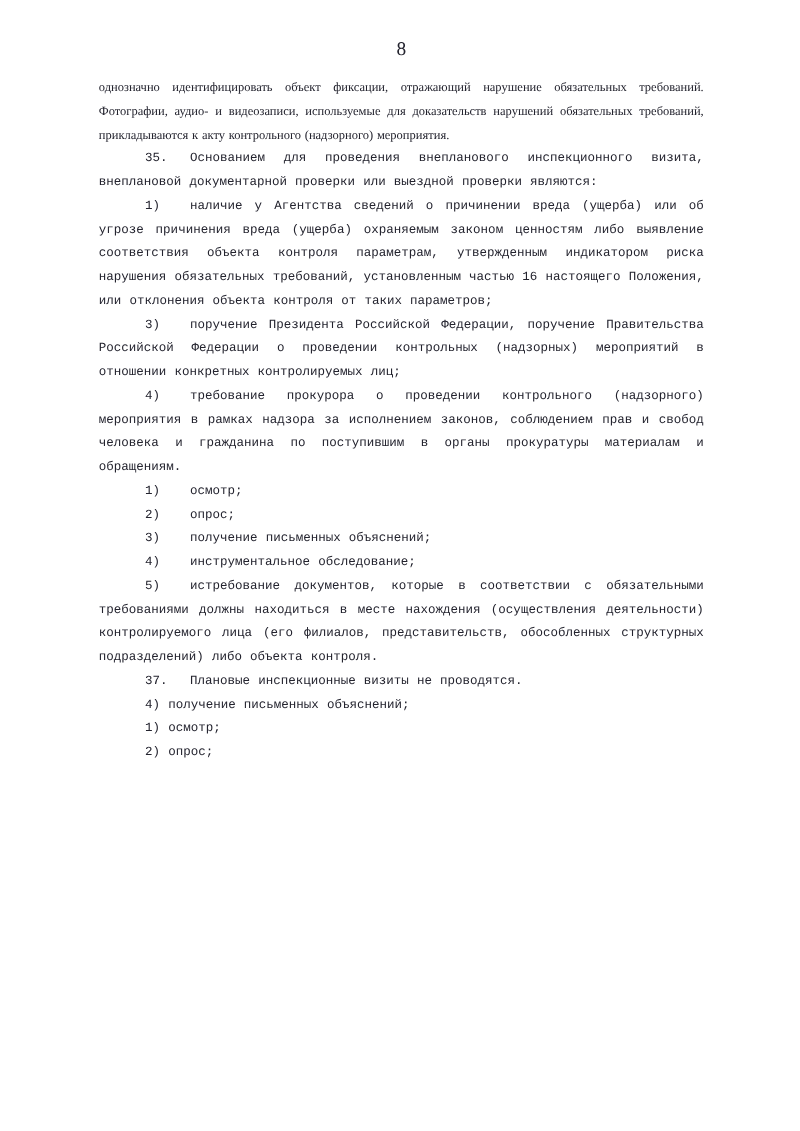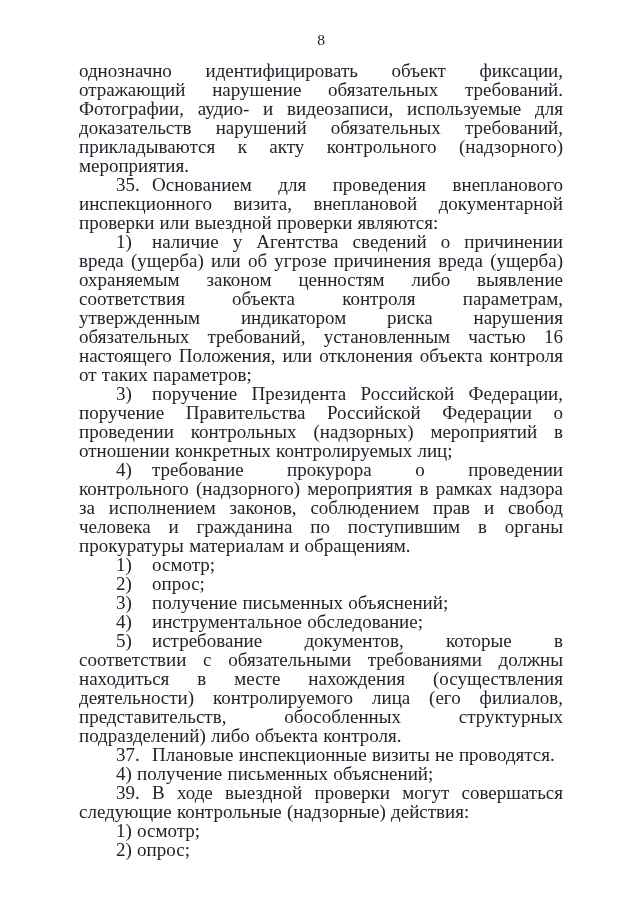--- a/index.html
+++ b/index.html
@@ -16,26 +16,26 @@
     padding: 30px 77px 0 79px;
     color: #23232e;
   }
   .page-number {
     text-align: center;
     font-size: 15.5px;
     line-height: 19px;
     margin-bottom: 12px;
   }
   .para {
-    font-size: 19px;
+    font-size: 10px;
     line-height: 19px;
     text-align: justify;
     word-spacing: 0.5px;
   }
-  .indent { text-indent: 37px; }
+  .indent { text-indent: 37px; font-family: Liberation Mono, monospace; }
   .pnum {
     display: inline-block;
     width: 36px;
     text-indent: 0;
   }
 </style>
 </head>
 <body>
 
 <div class="page">
@@ -63,19 +63,18 @@
   <p class="para indent"><span class="pnum">4)</span><span>инструментальное обследование;</span></p>
 
   <p class="para indent"><span class="pnum">5)</span><span>истребование документов, которые в соответствии с обязательными требованиями должны находиться в месте нахождения (осуществления деятельности) контролируемого лица (его филиалов, представительств, обособленных структурных подразделений) либо объекта контроля.</span></p>
 
   <p class="para indent"><span class="pnum">37.</span><span>Плановые инспекционные визиты не проводятся.</span></p>
 
 
   <p class="para indent"><span>4) получение письменных объяснений;</span></p>
 
 
-  <p class="para indent"><span class="pnum">39.</span><span>В ходе выездной проверки могут совершаться следующие контрольные (надзорные) действия:</span></p>
 
   <p class="para indent"><span>1) осмотр;</span></p>
 
   <p class="para indent"><span>2) опрос;</span></p>
 
 </div>
 
 </body></html>

